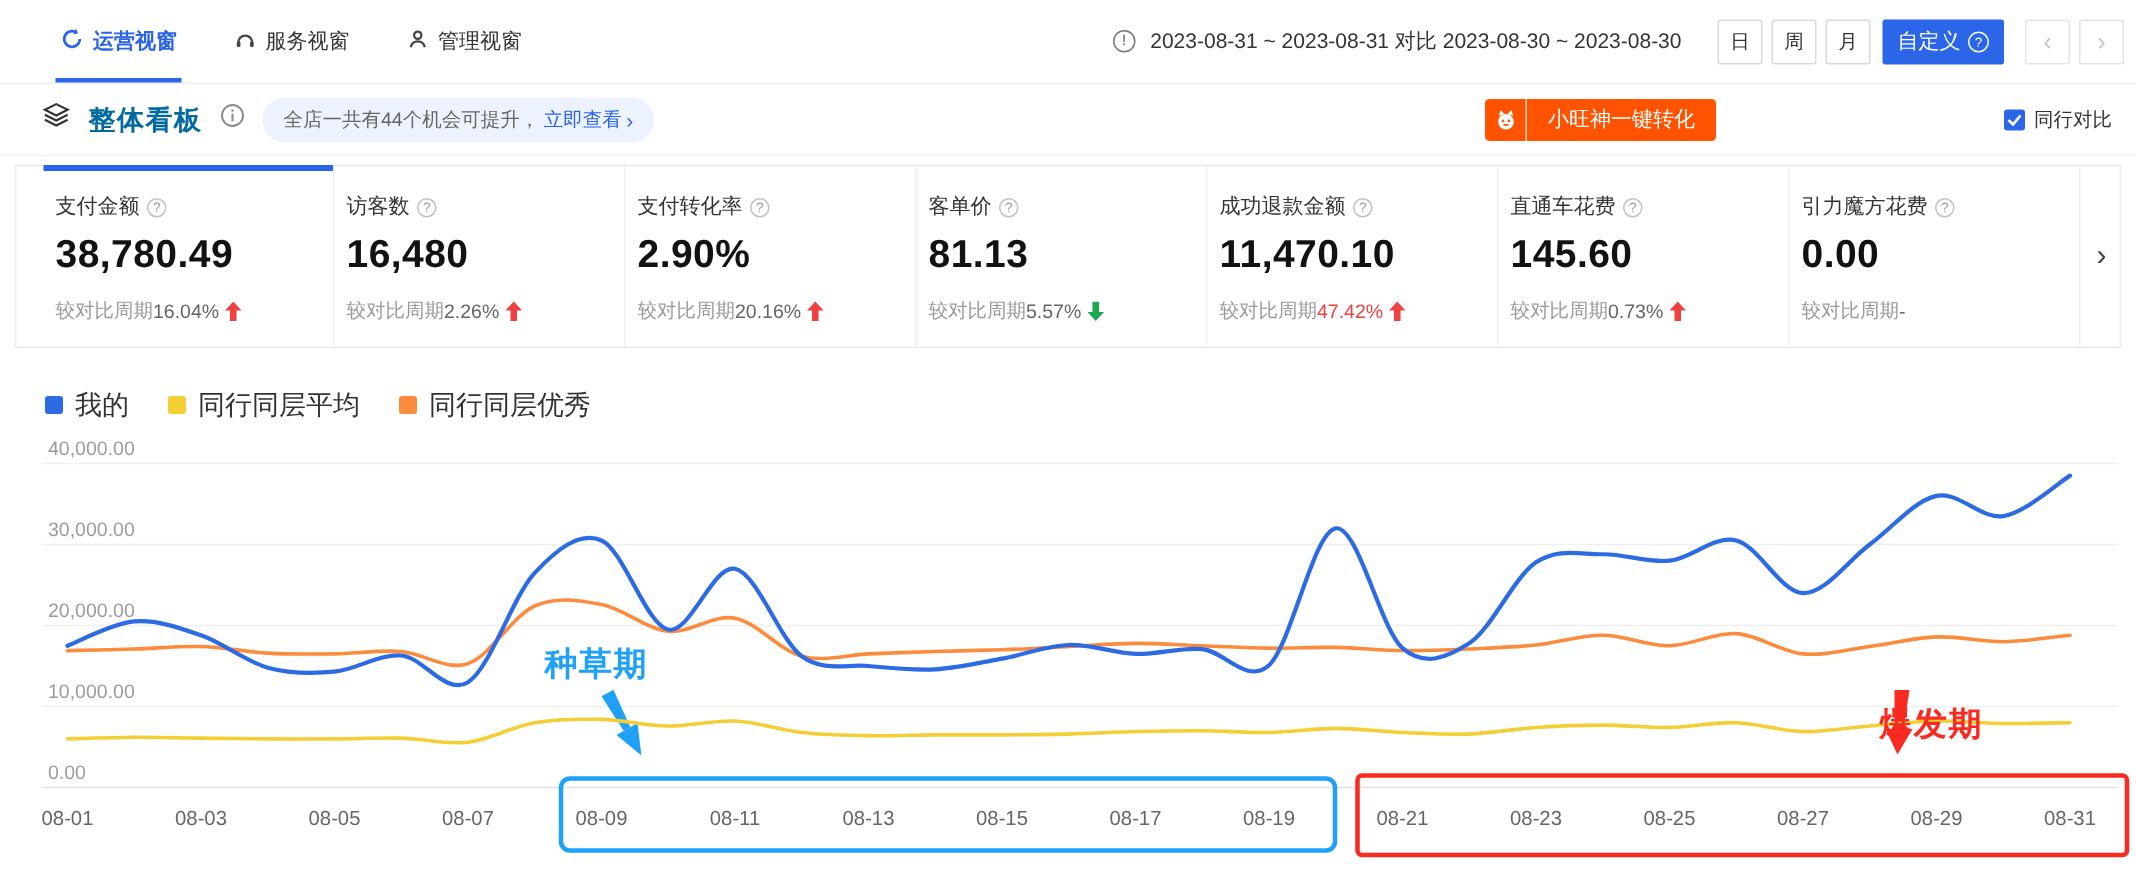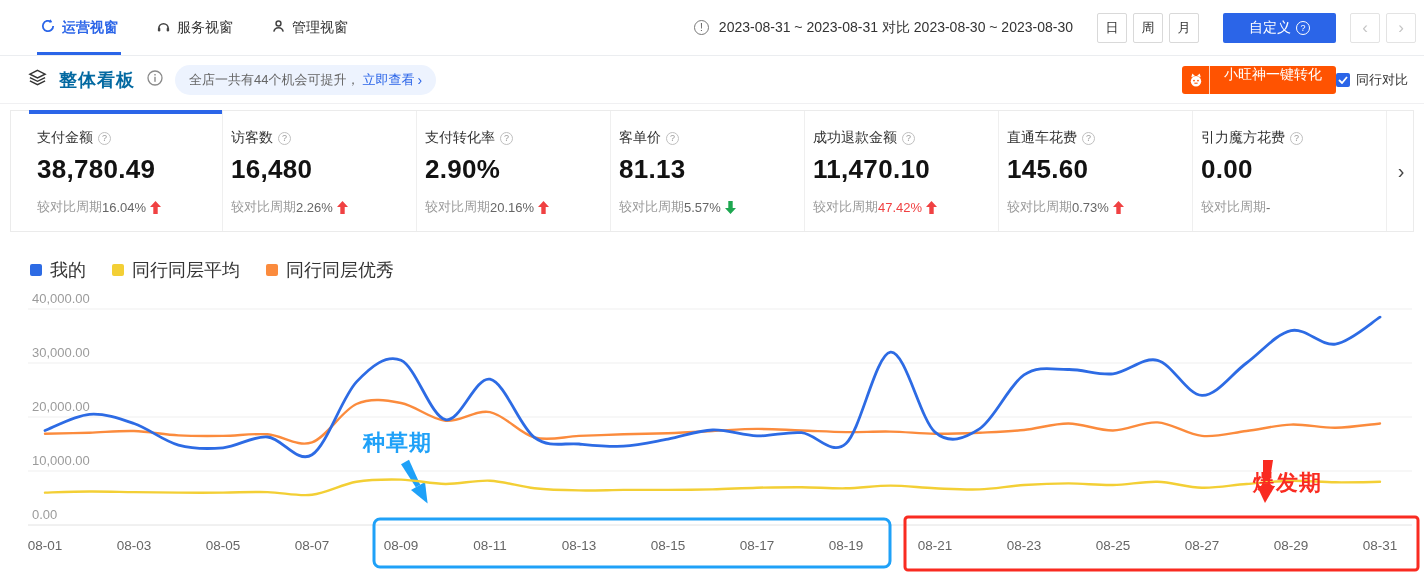--- a/index.html
+++ b/index.html
@@ -16,42 +16,42 @@
   .tab.active::after { content:""; position:absolute; left:-3px; right:-3px; bottom:0;
     height:3px; background:var(--brand); }
   .date-area { display:flex; align-items:center; gap:6px; }
   .info-circ { width:15px; height:15px; border:1px solid #777; border-radius:50%;
     font-size:10px; color:#555; display:flex; align-items:center; justify-content:center;
     margin-right:4px; flex:none; }
   .date-text { font-size:14px; color:#333; margin-right:18px; }
   .rbtn { width:30px; height:30px; border:1px solid #d9d9d9; background:#fff;
     border-radius:2px; font-size:13px; color:#333; display:flex; align-items:center;
     justify-content:center; cursor:pointer; }
-  .custom-btn { height:30px; padding:0 26px; background:var(--brand); color:#fff;
+  .custom-btn { height:30px; padding:0 10px; background:var(--brand); color:#fff;
     border:none; border-radius:2px; font-size:14px; display:flex; align-items:center;
-    gap:5px; margin-left:18px; cursor:pointer; }
+    gap:5px; margin-left:2px; cursor:pointer; }
   .qmark { width:14px; height:14px; border:1px solid #fff; border-radius:50%;
     font-size:9px; display:flex; align-items:center; justify-content:center; }
   .pager { width:30px; height:30px; border:1px solid #e3e3e3; background:#fff;
     color:#c5c5c5; font-size:17px; border-radius:2px; display:flex; align-items:center;
     justify-content:center; cursor:default; }
   .pager.first { margin-left:8px; }
 
   
   .board { height:48px; display:flex; align-items:center; justify-content:space-between;
     padding:0 16px 0 28px; border-bottom:1px solid #f0f0f2; }
   .board-left { display:flex; align-items:center; gap:12px; }
   .board-title { font-size:18px; color:#0369a1; font-weight:600; letter-spacing:1px; }
   .pill { height:30px; background:#edf3fe; border-radius:16px; display:flex;
     align-items:center; padding:0 14px; font-size:13px; color:#666; gap:3px; }
   .pill-link { color:var(--brand); cursor:pointer; }
   .pill-arrow { color:var(--brand); font-size:14px; }
   .board-right { display:flex; align-items:center; }
   .wang-btn { height:28px; background:var(--torange); border-radius:3px; display:flex;
-    align-items:flex-start; color:#fff; font-size:14px; cursor:pointer; }
+    align-items:center; color:#fff; font-size:14px; margin-right:192px; cursor:pointer; }
   .wang-icon { width:28px; height:28px; display:flex; align-items:center;
     justify-content:center; border-right:1px solid rgba(255,255,255,.75); }
   .wang-label { padding:0 14px; }
   .peer { display:flex; align-items:center; gap:6px; font-size:13px; color:#333;
     cursor:pointer; }
   .checkbox { width:14px; height:14px; background:var(--brand); border-radius:2px;
     display:flex; align-items:center; justify-content:center; }
 
   
   .cards-wrap { margin:6px 10px 0; border:1px solid #ebebeb; height:122px;

